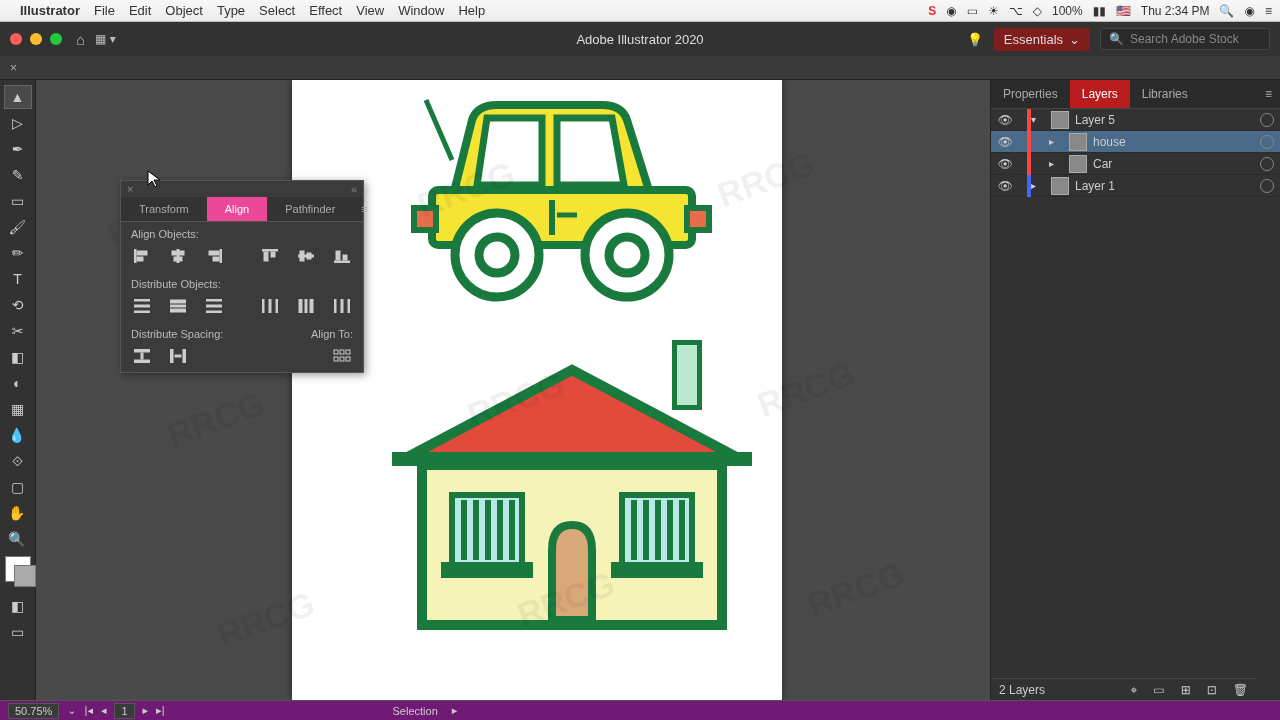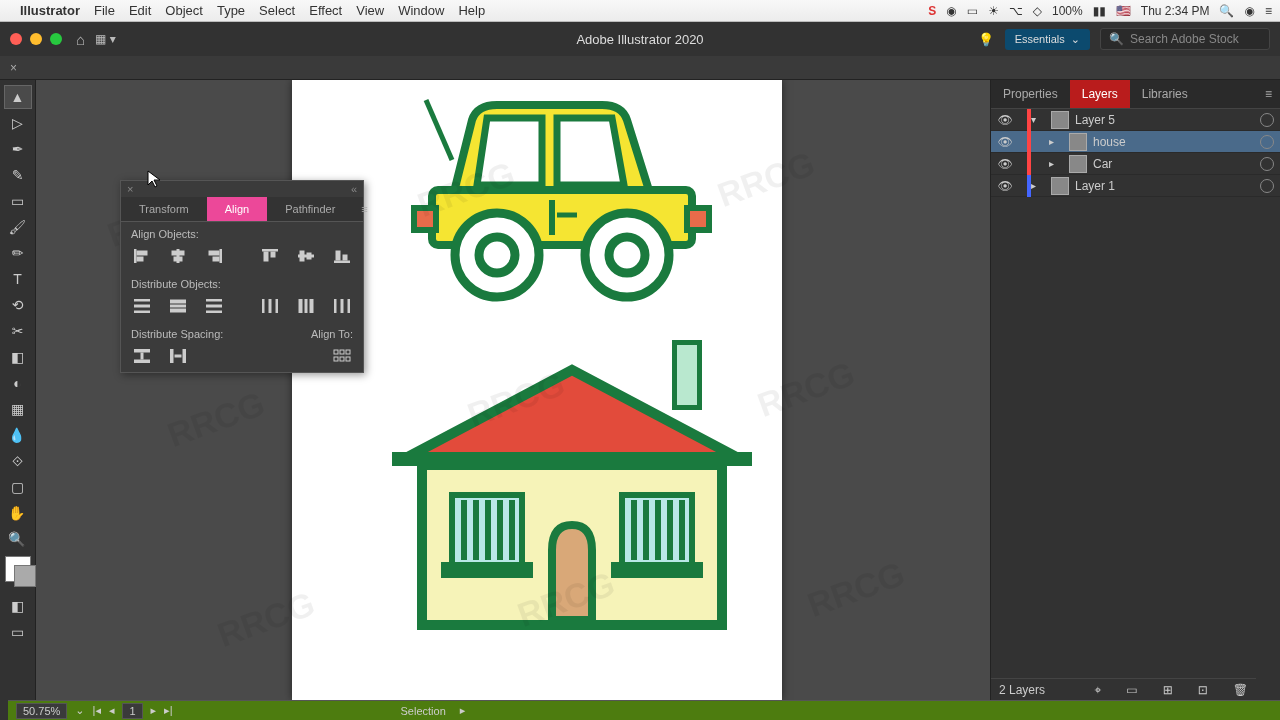--- a/index.html
+++ b/index.html
@@ -11,21 +11,21 @@
 .menubar .right{margin-left:auto;display:flex;align-items:center;gap:10px;font-size:12px}
 .menubar .right span{display:inline-flex;align-items:center}
 .titlebar{height:34px;background:#323232;display:flex;align-items:center;padding:0 10px;color:#ccc;font-size:13px;position:relative}
 .traffic{display:flex;gap:8px;margin-right:14px}
 .traffic span{width:12px;height:12px;border-radius:50%}
 .tl-r{background:#ff5f56}.tl-y{background:#ffbd2e}.tl-g{background:#27c93f}
 .titlebar .home{font-size:15px;margin-right:10px;color:#bbb}
 .titlebar .arr{font-size:12px;color:#bbb;margin-right:6px}
 .titlebar .title{position:absolute;left:50%;transform:translateX(-50%);color:#ddd}
 .titlebar .rightbar{margin-left:auto;display:flex;align-items:center;gap:10px}
-.ws-pill{background:#0c4a6e;padding:4px 10px;border-radius:3px;display:flex;align-items:center;gap:6px;color:#ddd;font-size:11px}
+.ws-pill{background:#7f1d1d;padding:4px 10px;border-radius:3px;display:flex;align-items:center;gap:6px;color:#ddd;font-size:13px}
 .search-stock{background:#2a2a2a;border:1px solid #444;border-radius:3px;padding:3px 8px;color:#888;font-size:12px;width:170px;display:flex;align-items:center;gap:6px}
 .doc-tab{height:24px;background:#3a3a3a;display:flex;align-items:center;padding:0 10px;color:#ddd;font-size:12px;border-bottom:1px solid #222}
 .doc-tab .x{margin-right:10px;color:#aaa}
 .main{display:flex;height:640px}
 .toolcol{width:36px;background:#323232;border-right:1px solid #222;display:flex;flex-direction:column;align-items:center;padding-top:4px}
 .toolcol .tool{width:28px;height:24px;display:flex;align-items:center;justify-content:center;color:#ccc;font-size:14px;margin:1px 0;cursor:pointer}
 .toolcol .tool.sel{background:#4a4a4a;border:1px solid #666}
 .toolcol .swatch{width:26px;height:26px;border:1px solid #777;background:#fff;margin-top:4px;position:relative}
 .toolcol .swatch .bk{position:absolute;right:-6px;bottom:-6px;width:22px;height:22px;background:#aaa;border:1px solid #777}
 .canvas-wrap{flex:1;background:#4a4a4a;position:relative;overflow:hidden}
@@ -47,21 +47,21 @@
 .right-panel .rtab.act{background:#b91c1c;color:#fff}
 .layer-row{display:flex;align-items:center;height:22px;padding:0 6px;border-bottom:1px solid #2a2a2a}
 .layer-row.sel{background:#4a6a8a}
 .layer-row .eye{width:16px;text-align:center;color:#ccc}
 .layer-row .lock{width:14px}
 .layer-row .exp{width:14px;color:#ccc;font-size:10px}
 .layer-row .thumb{width:18px;height:18px;background:#888;margin:0 6px;border:1px solid #aaa;display:flex;align-items:center;justify-content:center;font-size:9px}
 .layer-row .lname{flex:1}
 .layer-row .targ{width:14px;height:14px;border:1px solid #888;border-radius:50%}
 .layer-row .bar{width:4px;height:22px}
-.statusbar{position:absolute;bottom:0;left:8px;right:0;height:20px;background:#4d7c0f;border-top:1px solid #555;display:flex;align-items:center;color:#ccc;font-size:11px;padding:0 8px;gap:8px}
+.statusbar{position:absolute;bottom:0;left:0;right:0;height:20px;background:#701a75;border-top:1px solid #555;display:flex;align-items:center;color:#ccc;font-size:11px;padding:0 8px;gap:8px}
 .statusbar .zoom{background:#3a3a3a;padding:1px 6px;border:1px solid #555}
 .statusbar .mid{margin-left:220px}
 .subtitle{position:absolute;bottom:30px;left:50%;transform:translateX(-50%);text-align:center;z-index:30;pointer-events:none}
 .subtitle .cn{font-size:28px;font-weight:700;color:#fff;text-shadow:0 0 4px #000,0 0 4px #000}
 .subtitle .en{font-size:24px;font-weight:600;color:#fff;text-shadow:0 0 4px #000,0 0 4px #000;font-family:Georgia,serif}
 .wm{position:absolute;color:rgba(0,0,0,.06);font-size:34px;font-weight:700;transform:rotate(-20deg);pointer-events:none;z-index:5}
 .cursor{position:absolute;left:147px;top:170px;z-index:40;pointer-events:none}
 </style>
 </head>
 <body>
@@ -400,21 +400,21 @@
           <span class="eye">👁</span>
           <span class="lock"></span>
           <span class="bar" style="background:#4466ff"></span>
           <span style="width:0px"></span>
           <span class="exp">▸</span>
           <span class="thumb"></span>
           <span class="lname">Layer 1</span>
           <span class="targ"></span>
         </div>
       </div>
-    <div style="position:absolute;bottom:20px;width:265px;height:22px;border-top:1px solid #444;display:flex;align-items:center;padding:0 8px;gap:25px">
+    <div style="position:absolute;bottom:20px;width:265px;height:22px;border-top:1px solid #444;display:flex;align-items:center;padding:0 8px;gap:16px">
       <span>2 Layers</span>
       <span style="margin-left:auto">⌖</span>
       <span>▭</span>
       <span>⊞</span>
       <span>⊡</span>
       <span>🗑</span>
     </div>
   </div>
 </div>
 

